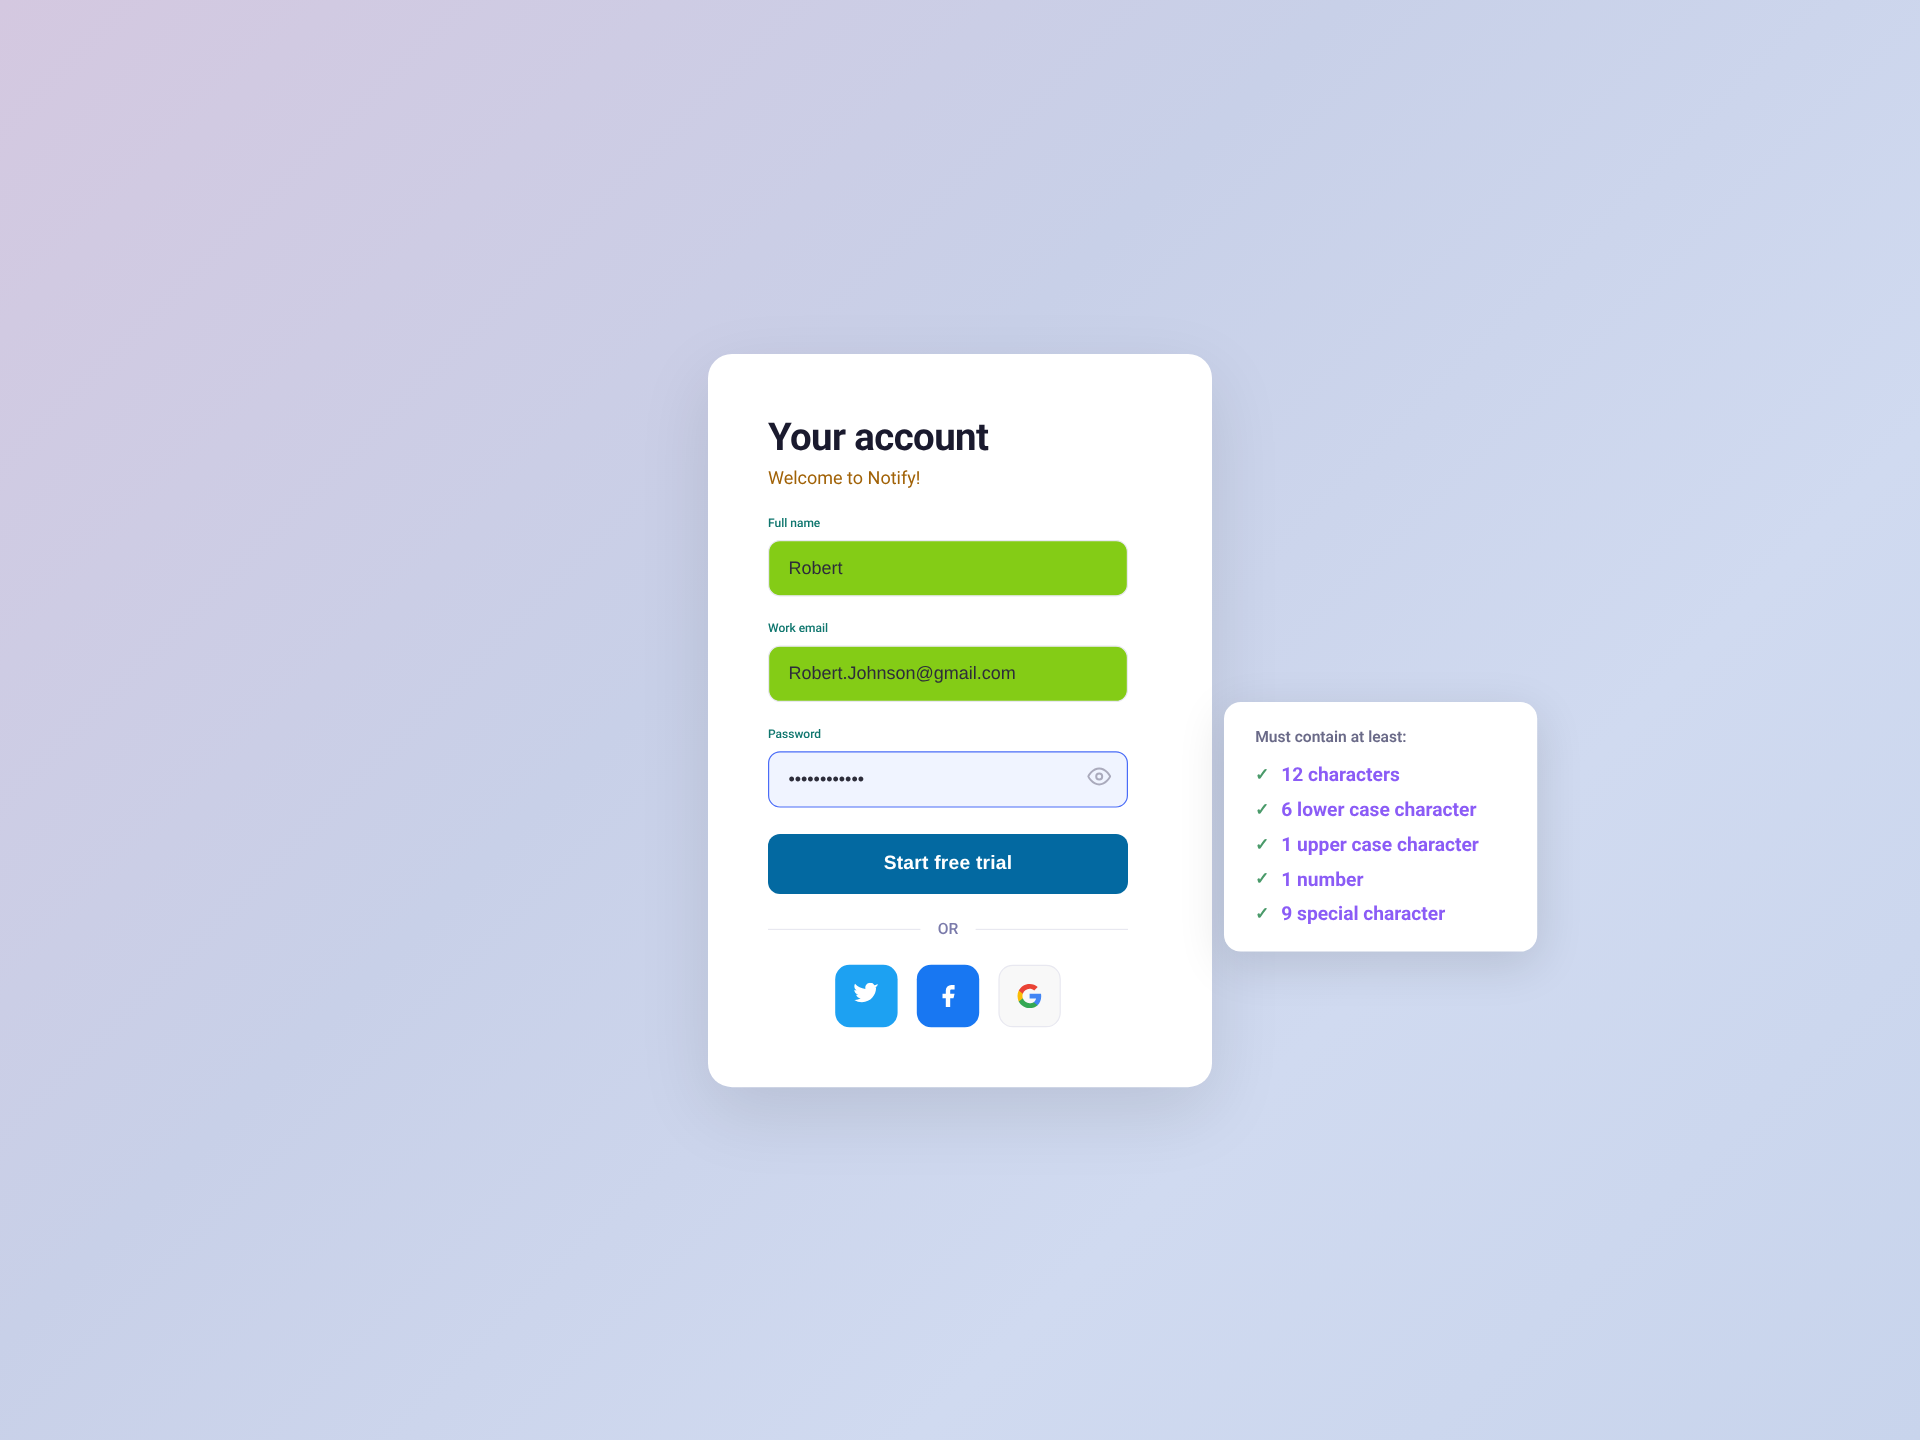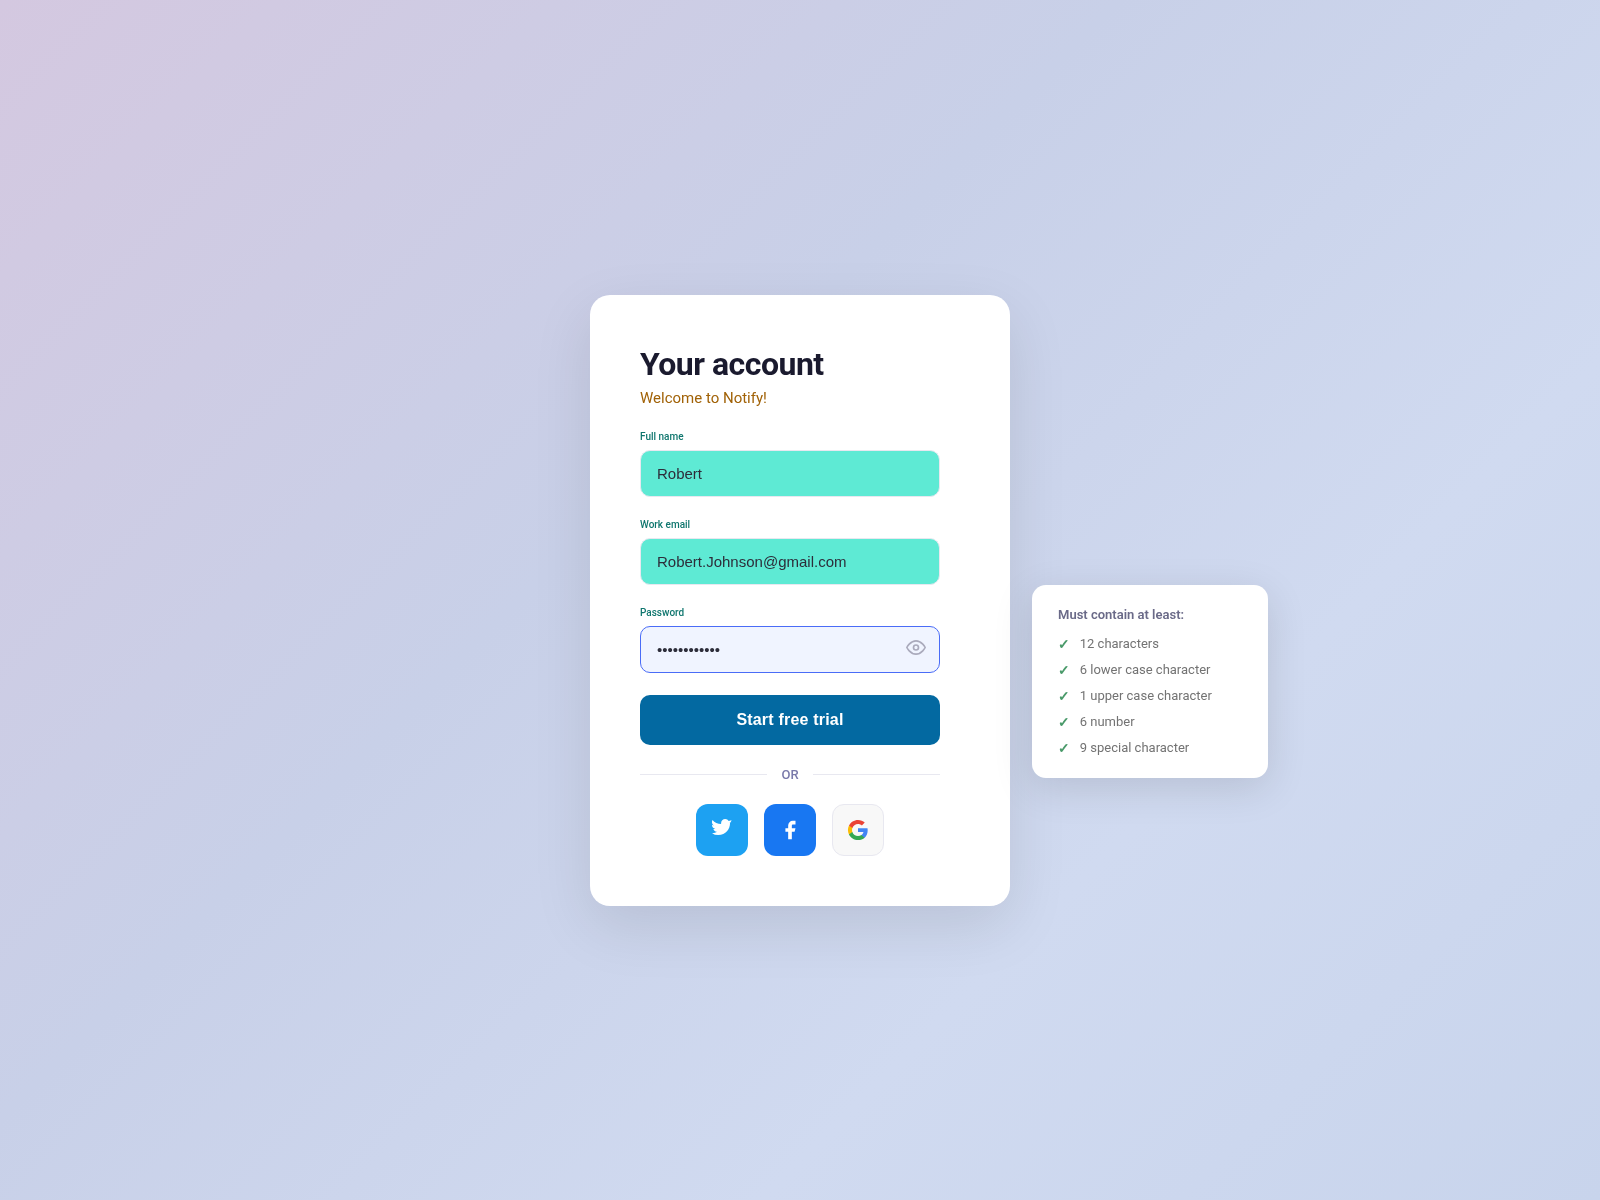--- a/index.html
+++ b/index.html
@@ -62,21 +62,21 @@
       margin-bottom: 8px;
     }
 
     .form-input {
       width: 100%;
       padding: 14px 16px;
       border: 1.5px solid #e8e8f0;
       border-radius: 10px;
       font-size: 15px;
       color: #2d2d3a;
-      background: #5eead4;
+      background: #84cc16;
       outline: none;
       transition: border-color 0.2s;
     }
 
     .password-wrapper {
       position: relative;
     }
 
     .password-wrapper .form-input {
       border-color: #4a6cf7;
@@ -159,27 +159,27 @@
 
     .social-btn-google {
       background: #f8f8f8;
       border: 1.5px solid #e8e8f0;
       color: #555;
     }
 
     
     .password-requirements {
       position: absolute;
-      left: 442px;
+      left: 430px;
       top: 290px;
       background: #ffffff;
       border-radius: 14px;
       box-shadow: 0 10px 40px rgba(0,0,0,0.12);
       padding: 22px 26px;
-      width: 236px;
+      width: 261px;
       z-index: 10;
     }
 
     .requirements-title {
       font-size: 13px;
       font-weight: 600;
       color: #6a6a88;
       margin-bottom: 14px;
     }
 
@@ -195,23 +195,23 @@
     }
 
     .check-icon {
       color: #4a9a6a;
       font-size: 14px;
       font-weight: 700;
       flex-shrink: 0;
     }
 
     .requirement-text {
-      font-size: 13px;
-      color: #737373;
-      font-weight: 400;
+      font-size: 16px;
+      color: #8b5cf6;
+      font-weight: 700;
     }
 
     
     .twitter-svg {
       fill: white;
       width: 22px;
       height: 22px;
     }
 
     
@@ -312,21 +312,21 @@
       <span class="requirement-text">6 lower case character</span>
     </div>
 
     <div class="requirement-item">
       <span class="check-icon">✓</span>
       <span class="requirement-text">1 upper case character</span>
     </div>
 
     <div class="requirement-item">
       <span class="check-icon">✓</span>
-      <span class="requirement-text">6 number</span>
+      <span class="requirement-text">1 number</span>
     </div>
 
     <div class="requirement-item">
       <span class="check-icon">✓</span>
       <span class="requirement-text">9 special character</span>
     </div>
   </div>
 
 </div>
 

